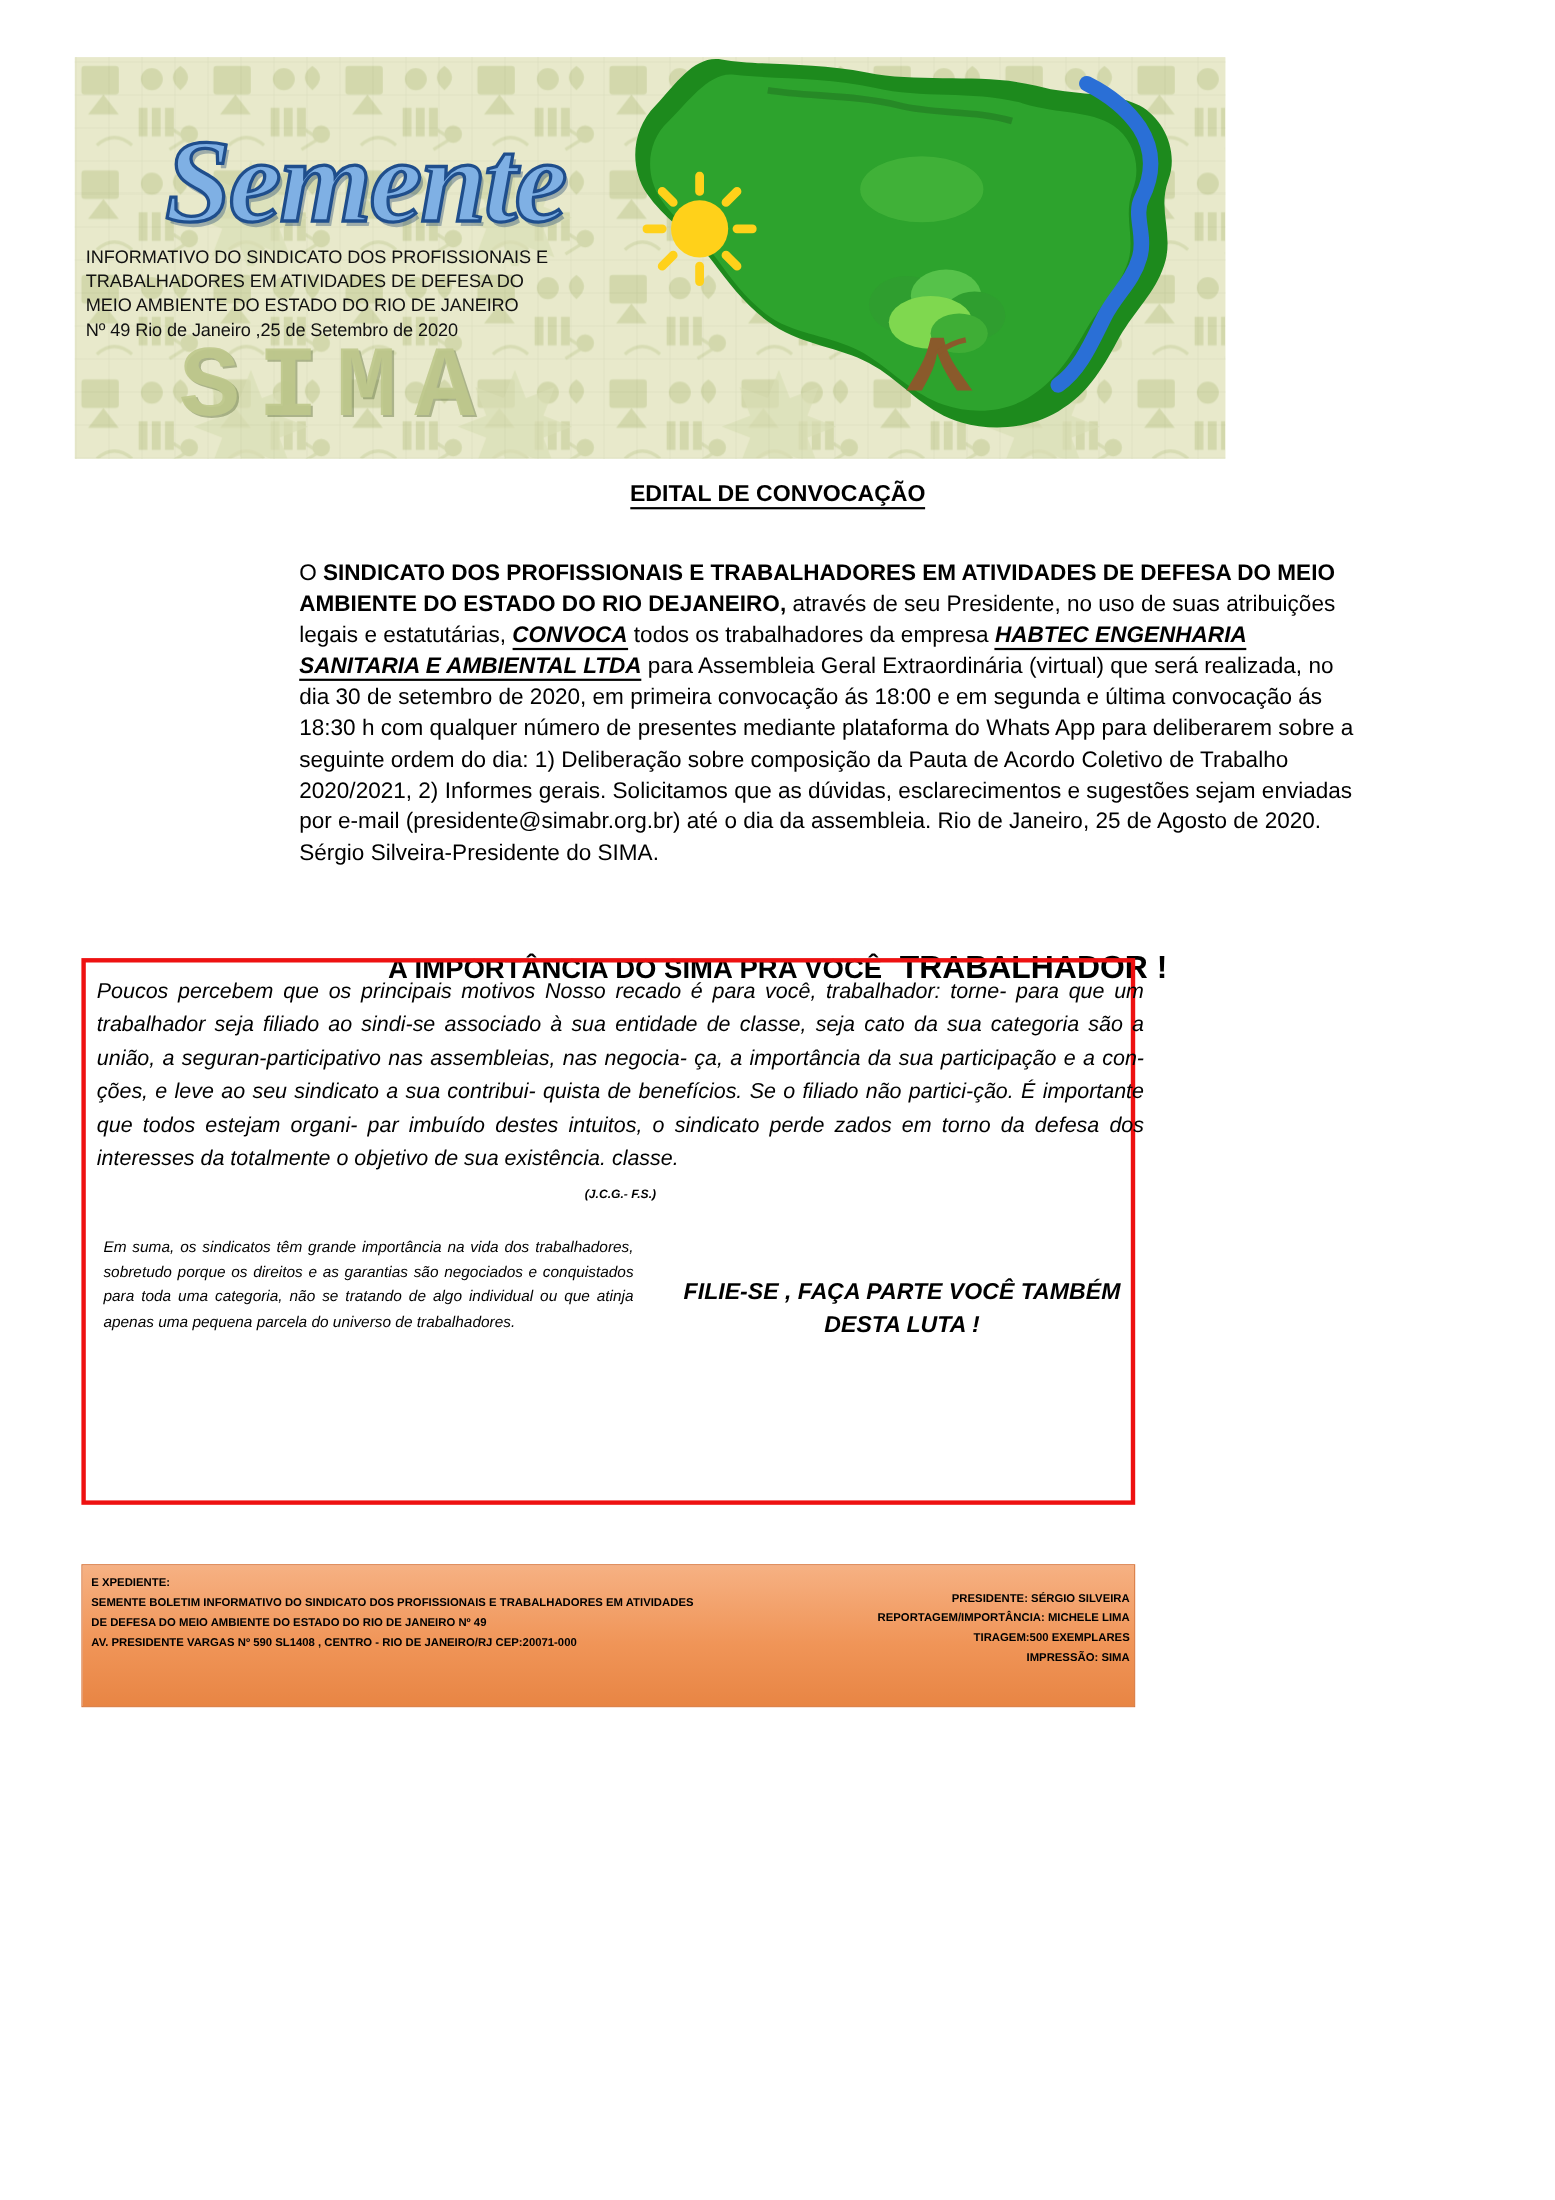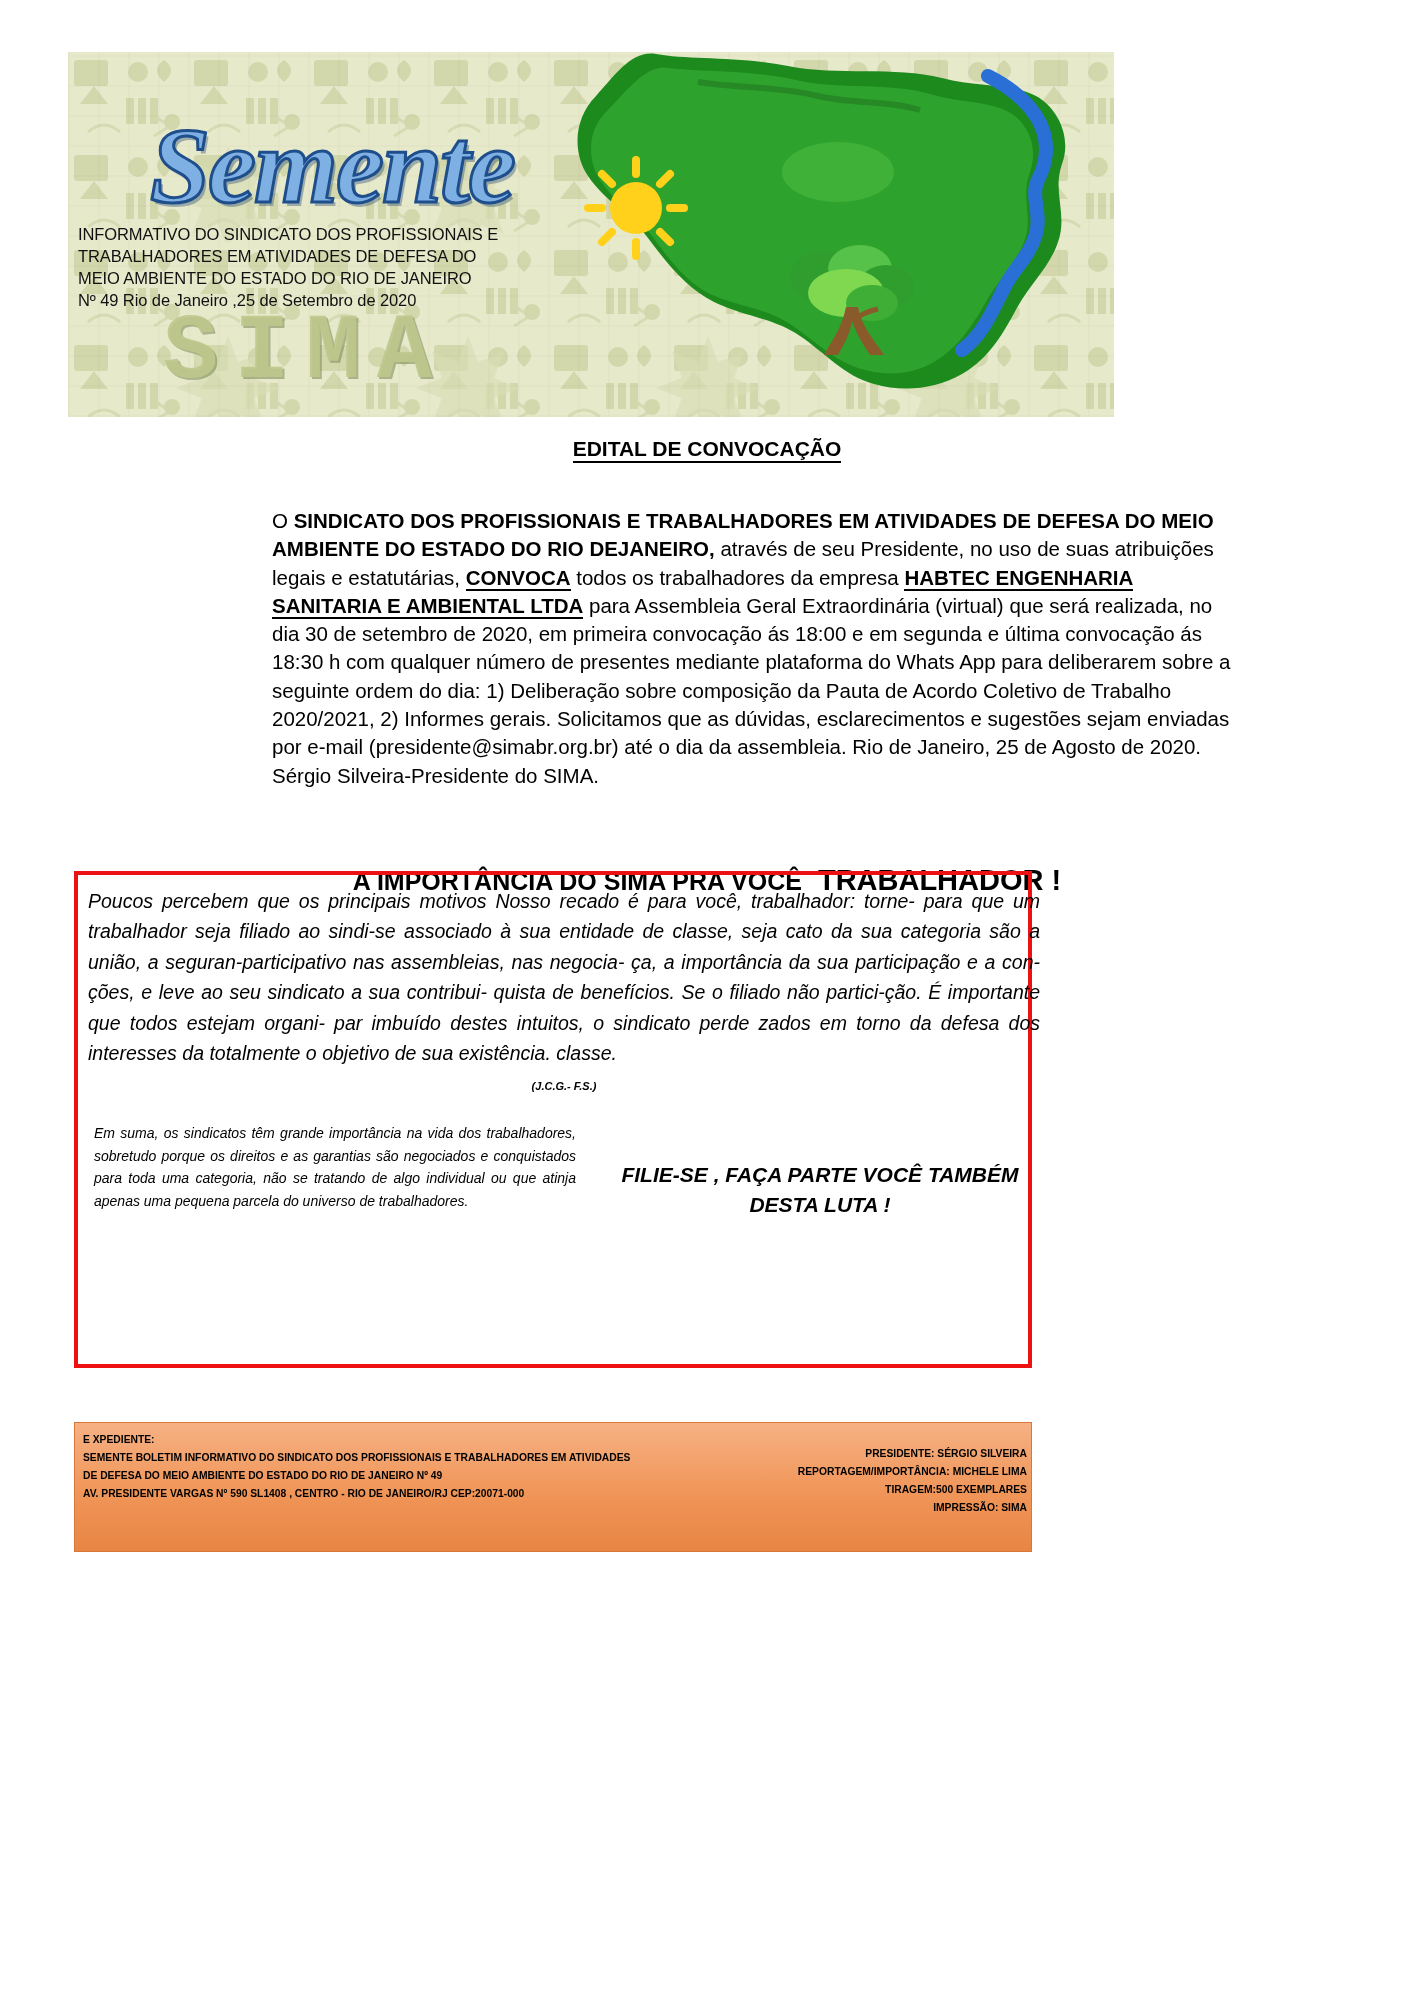--- a/index.html
+++ b/index.html
@@ -115,21 +115,21 @@
     position: absolute;
     left: 272px;
     top: 507px;
     width: 960px;
     font-size: 20.5px;
     line-height: 1.38;
     color: #000;
     text-align: left;
   }
   .body-text b { font-weight: bold; }
-  .u { border-bottom: 2.5px solid #000; }
+  .u { border-bottom: 2.5px solid #000; font-style: italic; }
 
   
   .sec-heading {
     position: absolute;
     left: 0;
     top: 820px;
     width: 1414px;
     text-align: center;
     color: #000;
     white-space: nowrap;

